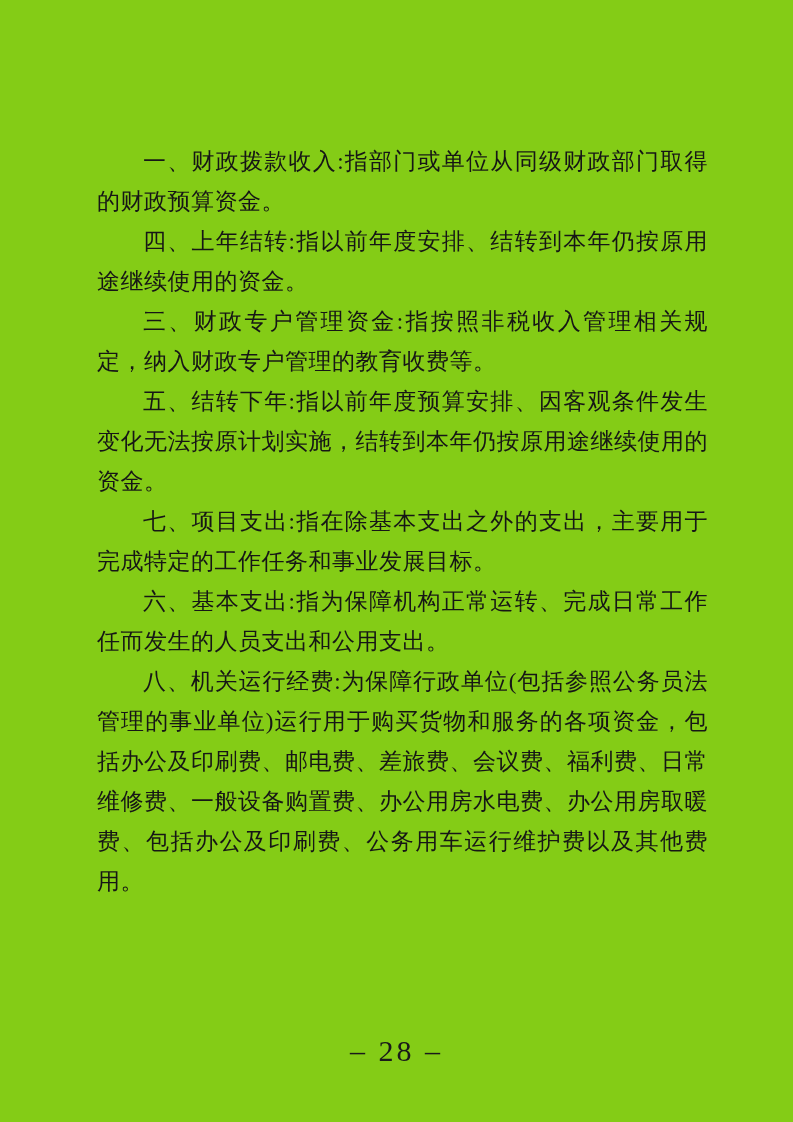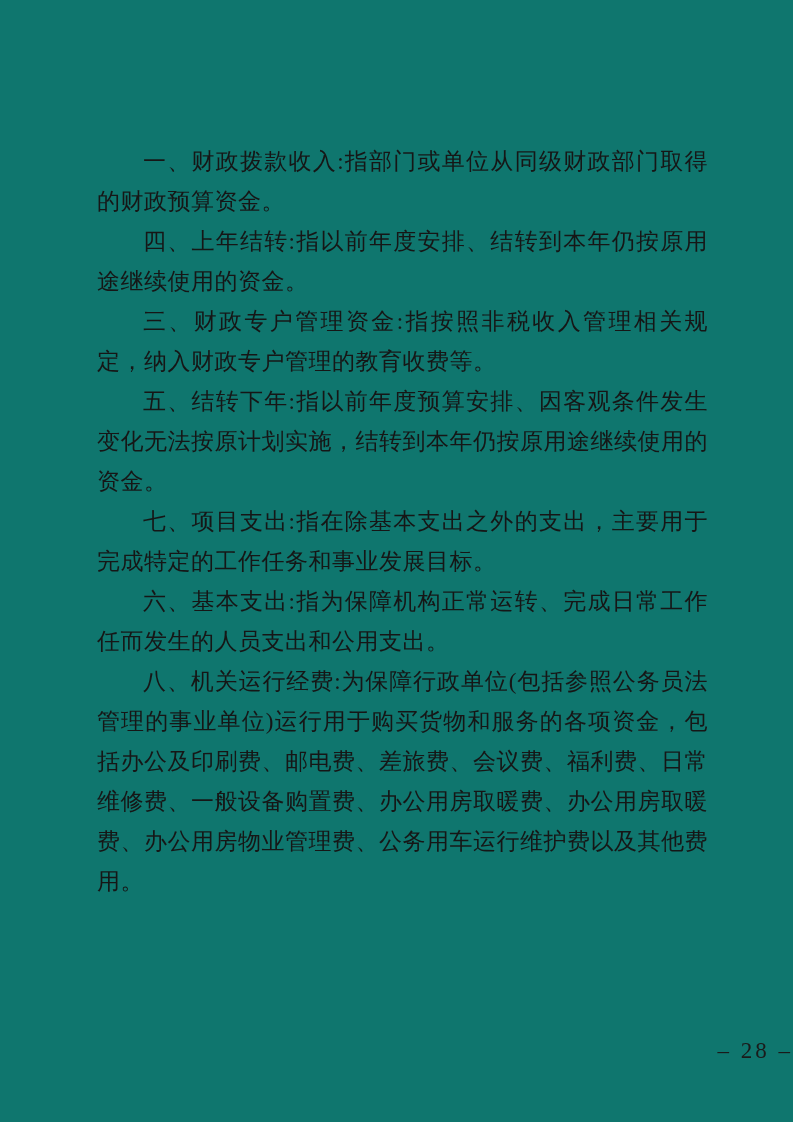--- a/index.html
+++ b/index.html
@@ -6,21 +6,21 @@
 
   html, body {
     width: 793px;
     background: #ffffff;
   }
 
   .page {
     position: relative;
     width: 793px;
     height: 1122px;
-    background: #0f766e;
+    background: #84cc16;
     font-family: "Liberation Serif", "DejaVu Serif", serif;
     color: #161616;
     overflow: hidden;
   }
 
   .content {
     position: absolute;
     left: 97px;
     top: 142px;
     width: 611px;
@@ -34,34 +34,34 @@
     text-indent: 2em;
     letter-spacing: 0.5px;
     word-break: break-all;
   }
 
   .page-number {
     position: absolute;
     top: 1036px;
     left: 0;
     width: 100%;
-    text-align: right;
-    font-size: 23px;
+    text-align: center;
+    font-size: 30px;
     line-height: 30px;
     letter-spacing: 3px;
     color: #1a1a1a;
   }
 </style>
 </head>
 <body>
 
 <div class="page">
   <div class="content">
     <p class="para">一、财政拨款收入:指部门或单位从同级财政部门取得的财政预算资金。</p>
     <p class="para">四、上年结转:指以前年度安排、结转到本年仍按原用途继续使用的资金。</p>
     <p class="para">三、财政专户管理资金:指按照非税收入管理相关规定，纳入财政专户管理的教育收费等。</p>
     <p class="para">五、结转下年:指以前年度预算安排、因客观条件发生变化无法按原计划实施，结转到本年仍按原用途继续使用的资金。</p>
     <p class="para">七、项目支出:指在除基本支出之外的支出，主要用于完成特定的工作任务和事业发展目标。</p>
     <p class="para">六、基本支出:指为保障机构正常运转、完成日常工作任而发生的人员支出和公用支出。</p>
-    <p class="para">八、机关运行经费:为保障行政单位(包括参照公务员法管理的事业单位)运行用于购买货物和服务的各项资金，包括办公及印刷费、邮电费、差旅费、会议费、福利费、日常维修费、一般设备购置费、办公用房取暖费、办公用房取暖费、办公用房物业管理费、公务用车运行维护费以及其他费用。</p>
+    <p class="para">八、机关运行经费:为保障行政单位(包括参照公务员法管理的事业单位)运行用于购买货物和服务的各项资金，包括办公及印刷费、邮电费、差旅费、会议费、福利费、日常维修费、一般设备购置费、办公用房水电费、办公用房取暖费、包括办公及印刷费、公务用车运行维护费以及其他费用。</p>
   </div>
   <div class="page-number">– 28 –</div>
 </div>
 
 </body></html>

